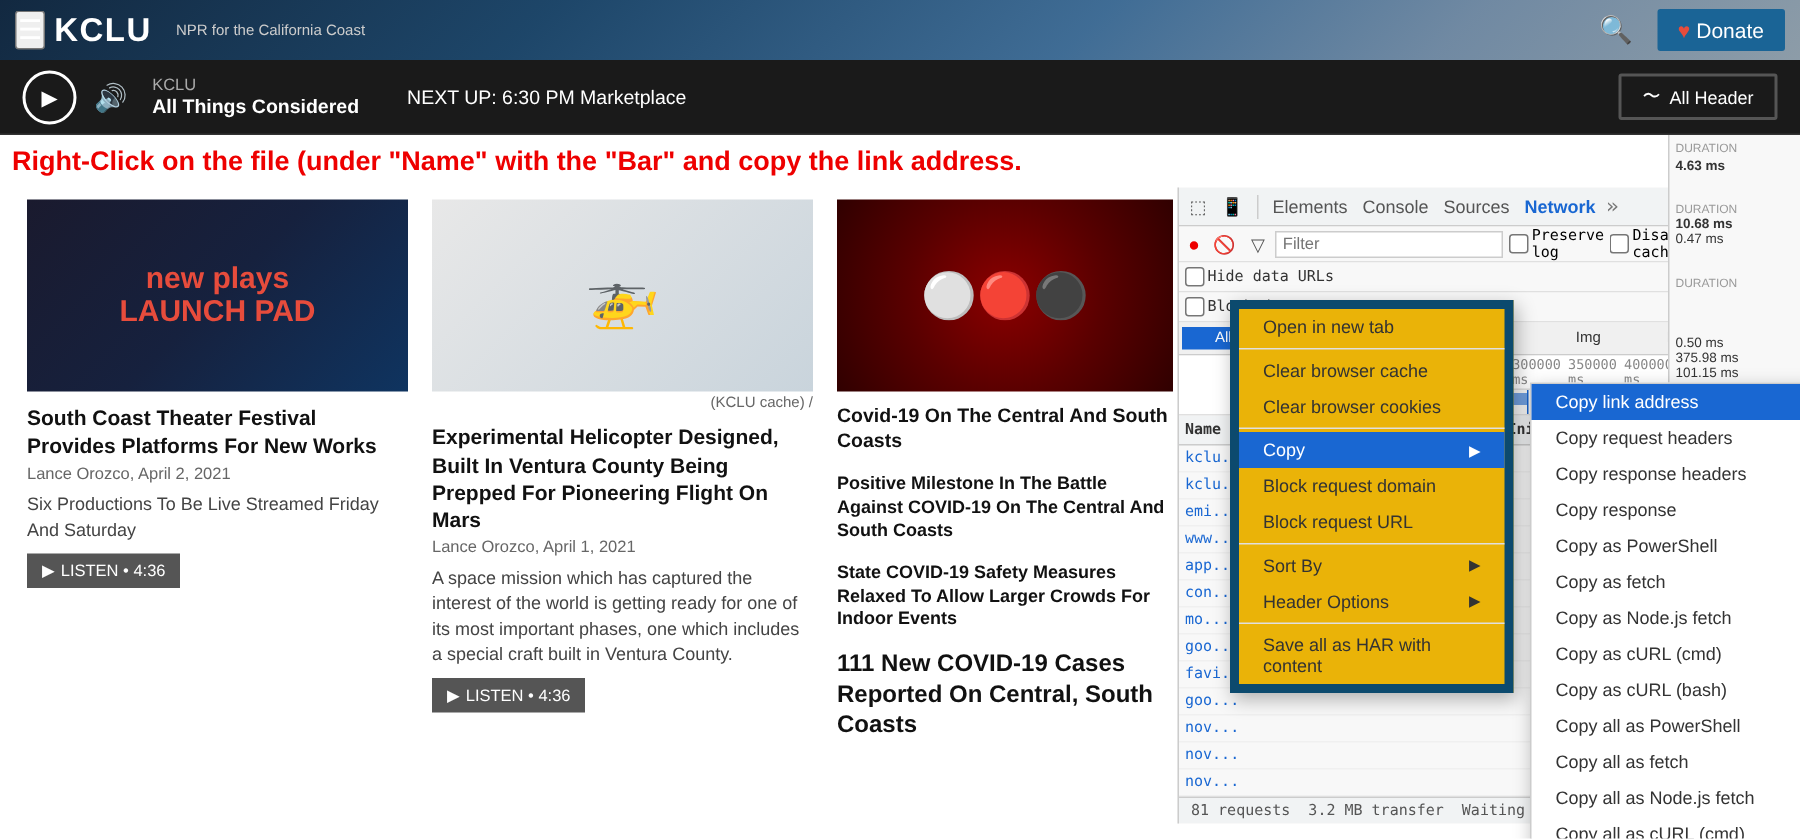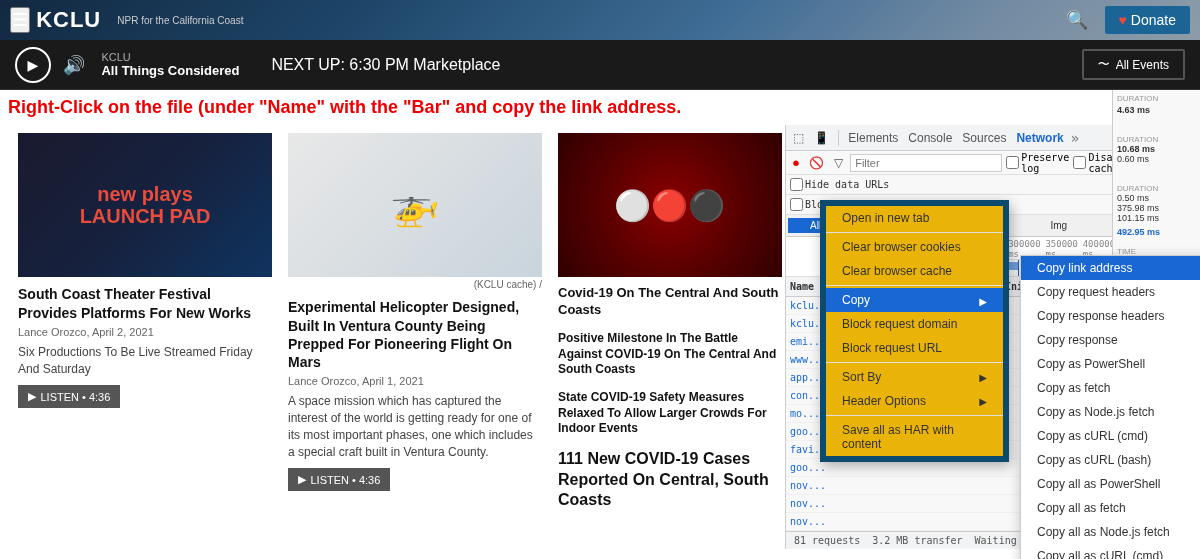--- a/index.html
+++ b/index.html
@@ -116,21 +116,21 @@
       font-size: 11px;
     }
     .show-name {
       color: #fff;
       font-size: 13px;
       font-weight: bold;
     }
     .next-up {
       margin-left: 20px;
       color: #aaa;
-      font-size: 16px;
+      font-size: 13px;
     }
     .next-up span { color: #fff; }
     .all-streams-btn {
       margin-left: auto;
       background: none;
       border: 2px solid #555;
       color: #fff;
       padding: 5px 14px;
       font-size: 12px;
       cursor: pointer;
@@ -169,21 +169,21 @@
       grid-template-columns: 270px 270px 240px;
       gap: 0;
       padding: 0 10px;
     }
 
     .article-col {
       padding: 8px;
     }
     .img-placeholder {
       width: 100%;
-      height: 144px;
+      height: 128px;
       background: #222;
       display: flex;
       align-items: center;
       justify-content: center;
       color: #fff;
       font-size: 12px;
     }
     .img-theater {
       background: linear-gradient(135deg, #1a1a2e, #16213e, #0f3460);
     }
@@ -464,21 +464,21 @@
   <button class="volume-btn">🔊</button>
   <div class="station-info">
     <span class="station-name">KCLU</span>
     <span class="show-name">All Things Considered</span>
   </div>
   <span class="next-up">
     <span>NEXT UP: 6:30 PM Marketplace</span>
   </span>
   <button class="all-streams-btn">
     <span>〜</span>
-    <span>All Events</span>
+    <span>All Header</span>
   </button>
 </div>
 
 <div class="annotation-text">Right-Click on the file (under "Name" with the "Bar" and copy the link address.</div>
 
 <div class="main-content">
 
   <div class="website-content">
     <div class="articles-grid">
 
@@ -728,22 +728,22 @@
       <span>3.2 MB transfer</span>
       <span>Waiting (...</span>
       <span>Content l...</span>
     </div>
   </div>
 </div>
 
 <div class="context-menu">
   <div class="ctx-item">Open in new tab</div>
   <div class="ctx-separator"></div>
+  <div class="ctx-item">Clear browser cache</div>
   <div class="ctx-item">Clear browser cookies</div>
-  <div class="ctx-item">Clear browser cache</div>
   <div class="ctx-separator"></div>
   <div class="ctx-item highlighted">
     <span>Copy</span>
     <span class="ctx-arrow">▶</span>
   </div>
   <div class="ctx-item">Block request domain</div>
   <div class="ctx-item">Block request URL</div>
   <div class="ctx-separator"></div>
   <div class="ctx-item">
     <span>Sort By</span>
@@ -772,20 +772,20 @@
   <div class="submenu-item">Copy all as Node.js fetch</div>
   <div class="submenu-item">Copy all as cURL (cmd)</div>
 
 </div>
 
 <div style="position:absolute;right:0;top:90px;width:88px;background:#f8f8f8;border-left:1px solid #ccc;font-size:9px;color:#555;padding:4px;">
   <div style="font-size:8px;color:#999;text-transform:uppercase;margin-bottom:2px;">DURATION</div>
   <div style="font-weight:bold;color:#333;">4.63 ms</div>
   <div style="margin-top:20px;font-size:8px;color:#999;text-transform:uppercase;">DURATION</div>
   <div style="font-weight:bold;color:#333;">10.68 ms</div>
-  <div style="color:#333;">0.60 ms</div>
+  <div style="color:#333;">0.47 ms</div>
   <div style="margin-top:20px;font-size:8px;color:#999;text-transform:uppercase;">DURATION</div>
-  <div style="color:#333;">0.50 ms</div>
+  <div style="color:#333;margin-top:30px;">0.50 ms</div>
   <div style="color:#333;">375.98 ms</div>
   <div style="color:#333;">101.15 ms</div>
   <div style="font-weight:bold;color:#1967d2;margin-top:4px;">492.95 ms</div>
   <div style="margin-top:10px;font-size:8px;color:#999;text-transform:uppercase;">TIME</div>
 </div>
 
 </body></html>

